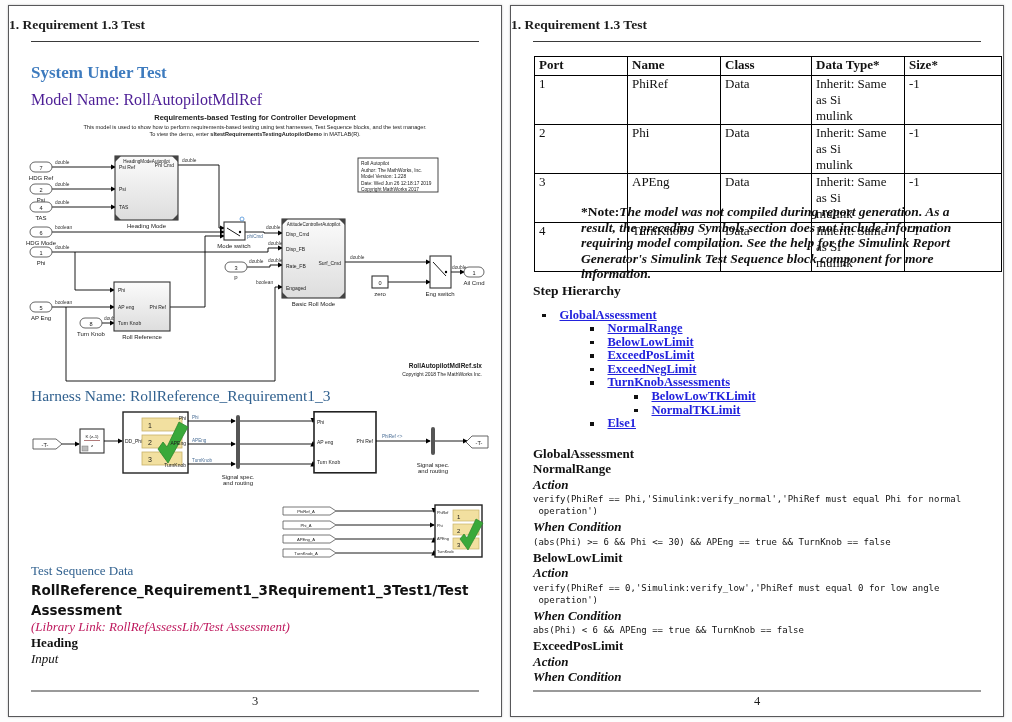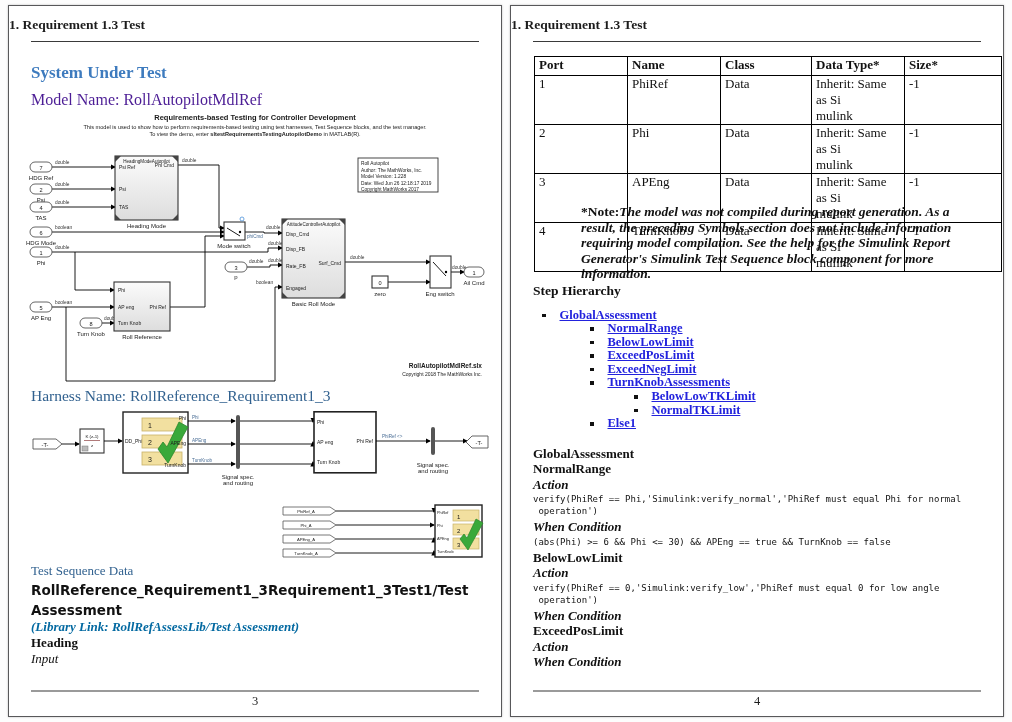--- a/index.html
+++ b/index.html
@@ -28,21 +28,21 @@
   .h-system  { position:absolute; left:22px; top:57px;  font-size:17px;  font-weight:bold; color:#3e7bbe;text-align:center; }
   .h-model   { position:absolute; left:22px; top:85px;  font-size:16px;  color:#4c1d95;text-align:center; }
   .h-harness { position:absolute; left:22px; top:381px; font-size:15.5px; color:#31618f;text-align:center; }
 
   .svg-abs { position:absolute; }
 
   .tsd-label { position:absolute; left:22px; top:557px; font-size:13px; color:#31618f; }
   .tsd-title { position:absolute; left:22px; top:574px; width:456px;
                font-family:"DejaVu Sans", sans-serif; font-weight:bold;
                font-size:13.5px; line-height:20px; color:#111; }
-  .lib-link  { position:absolute; left:22px; top:613px; font-size:13px; font-weight:bold; font-style:italic; color:#0369a1; }
+  .lib-link  { position:absolute; left:22px; top:613px; font-size:13px; font-weight:normal; font-style:italic; color:#be185d; }
   .symbols   { position:absolute; left:22px; top:629px; font-size:13px; font-weight:bold; color:#111; }
   .inputlbl  { position:absolute; left:22px; top:645px; font-size:13px; font-style:italic; color:#111; }
 
   
   .tbl { position:absolute; left:23px; top:50px; border-collapse:collapse;
          border:1.5px solid #000; font-size:13px; color:#111; }
   .tbl th, .tbl td { border:1px solid #000; text-align:left; vertical-align:top;
                      padding:0 4px; font-weight:normal; }
   .tbl th { font-weight:bold; height:18px; }
   .tbl td { height:28px; white-space:pre-line; }
@@ -478,20 +478,21 @@
       <div class="sec-i">Action</div>
       <div class="sec-c">verify(PhiRef == Phi,'Simulink:verify_normal','PhiRef must equal Phi for normal
  operation')</div>
       <div class="sec-i">When Condition</div>
       <div class="sec-c">(abs(Phi) &gt;= 6 &amp;&amp; Phi &lt;= 30) &amp;&amp; APEng == true &amp;&amp; TurnKnob == false</div>
       <div class="sec-h">BelowLowLimit</div>
       <div class="sec-i">Action</div>
       <div class="sec-c">verify(PhiRef == 0,'Simulink:verify_low','PhiRef must equal 0 for low angle
  operation')</div>
       <div class="sec-i">When Condition</div>
+      <div class="sec-c">abs(Phi) &lt; 6 &amp;&amp; APEng == true &amp;&amp; TurnKnob == false</div>
       <div class="sec-h">ExceedPosLimit</div>
       <div class="sec-i">Action</div>
       <div class="sec-i">When Condition</div>
     </div>
   </div>
 
   <div class="ftr-rule"></div>
   <div class="pagenum">4</div>
 </div>
 

